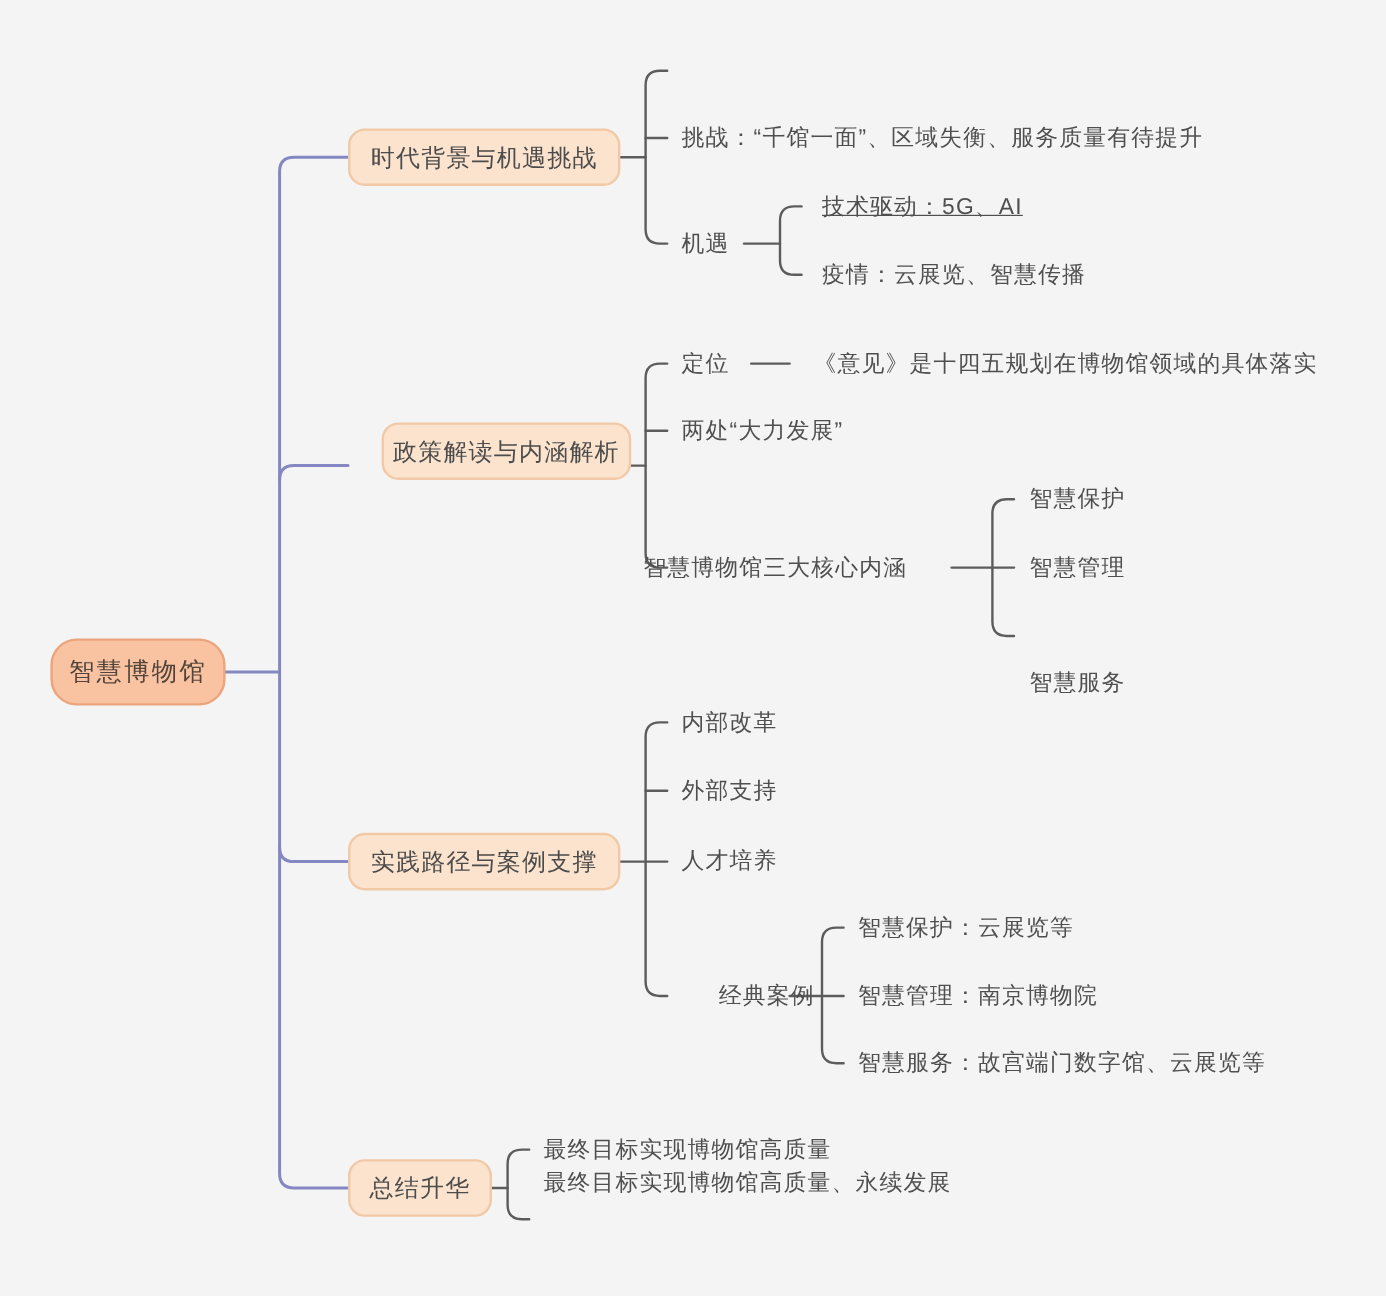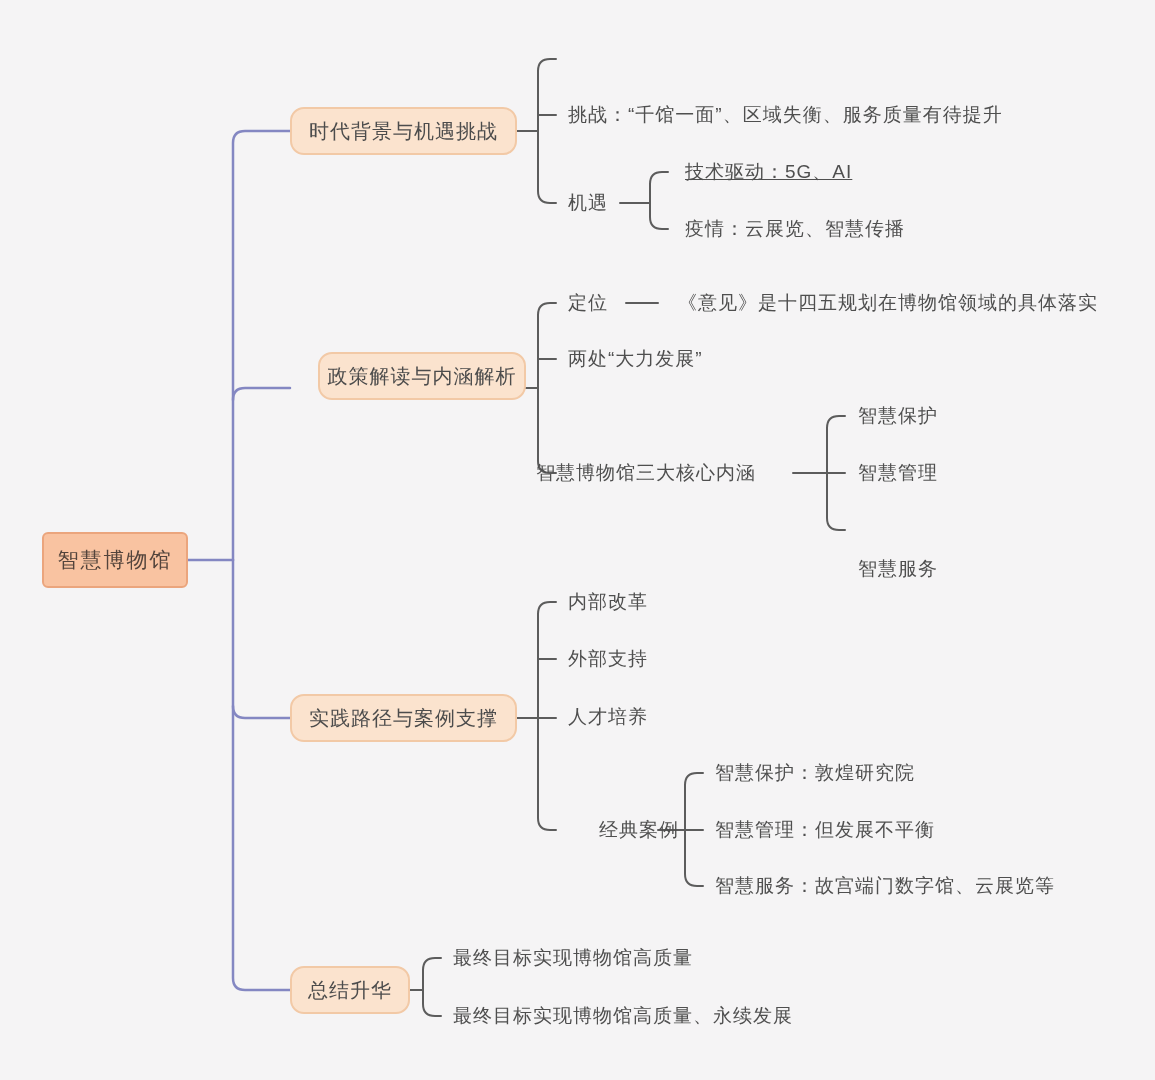--- a/index.html
+++ b/index.html
@@ -36,21 +36,21 @@
     display: flex;
     align-items: center;
     justify-content: center;
     white-space: nowrap;
     box-sizing: border-box;
     cursor: default;
   }
   .root-node {
     background: var(--root_fill, #f9c3a1);
     border: 2px solid var(--root_border, #eba57d);
-    border-radius: 6px;
+    border-radius: 22px;
     color: var(--root_text, #53443c);
     font-size: 21px;
     font-weight: 500;
     letter-spacing: 2px;
   }
   .branch-node {
     background: var(--branch_fill, #fbe3ce);
     border: 2px solid var(--branch_border, #f2c9a6);
     border-radius: 14px;
     color: var(--branch_text, #4c4c4c);
@@ -120,20 +120,20 @@
   <div class="leaf" style="left:568px; top:359px;">两处“大力发展”</div>
   <div class="leaf" style="left:536px; top:473px;">智慧博物馆三大核心内涵</div>
   <div class="leaf" style="left:858px; top:416px;">智慧保护</div>
   <div class="leaf" style="left:858px; top:473px;">智慧管理</div>
   <div class="leaf" style="left:858px; top:530px;margin-top:39px;">智慧服务</div>
 
   <div class="leaf" style="left:568px; top:602px;">内部改革</div>
   <div class="leaf" style="left:568px; top:659px;">外部支持</div>
   <div class="leaf" style="left:568px; top:717px;">人才培养</div>
   <div class="leaf" style="left:599px; top:830px;">经典案例</div>
-  <div class="leaf" style="left:715px; top:773px;">智慧保护：敦煌研究院</div>
-  <div class="leaf" style="left:715px; top:830px;">智慧管理：但发展不平衡</div>
+  <div class="leaf" style="left:715px; top:773px;">智慧保护：云展览等</div>
+  <div class="leaf" style="left:715px; top:830px;">智慧管理：南京博物院</div>
   <div class="leaf" style="left:715px; top:886px;">智慧服务：故宫端门数字馆、云展览等</div>
 
   <div class="leaf" style="left:453px; top:958px;">最终目标实现博物馆高质量</div>
-  <div class="leaf" style="left:453px; top:1016px;text-align:center;">最终目标实现博物馆高质量、永续发展</div>
+  <div class="leaf" style="left:453px; top:986px;text-align:center;">最终目标实现博物馆高质量、永续发展</div>
 
 </div>
 
 </body></html>

